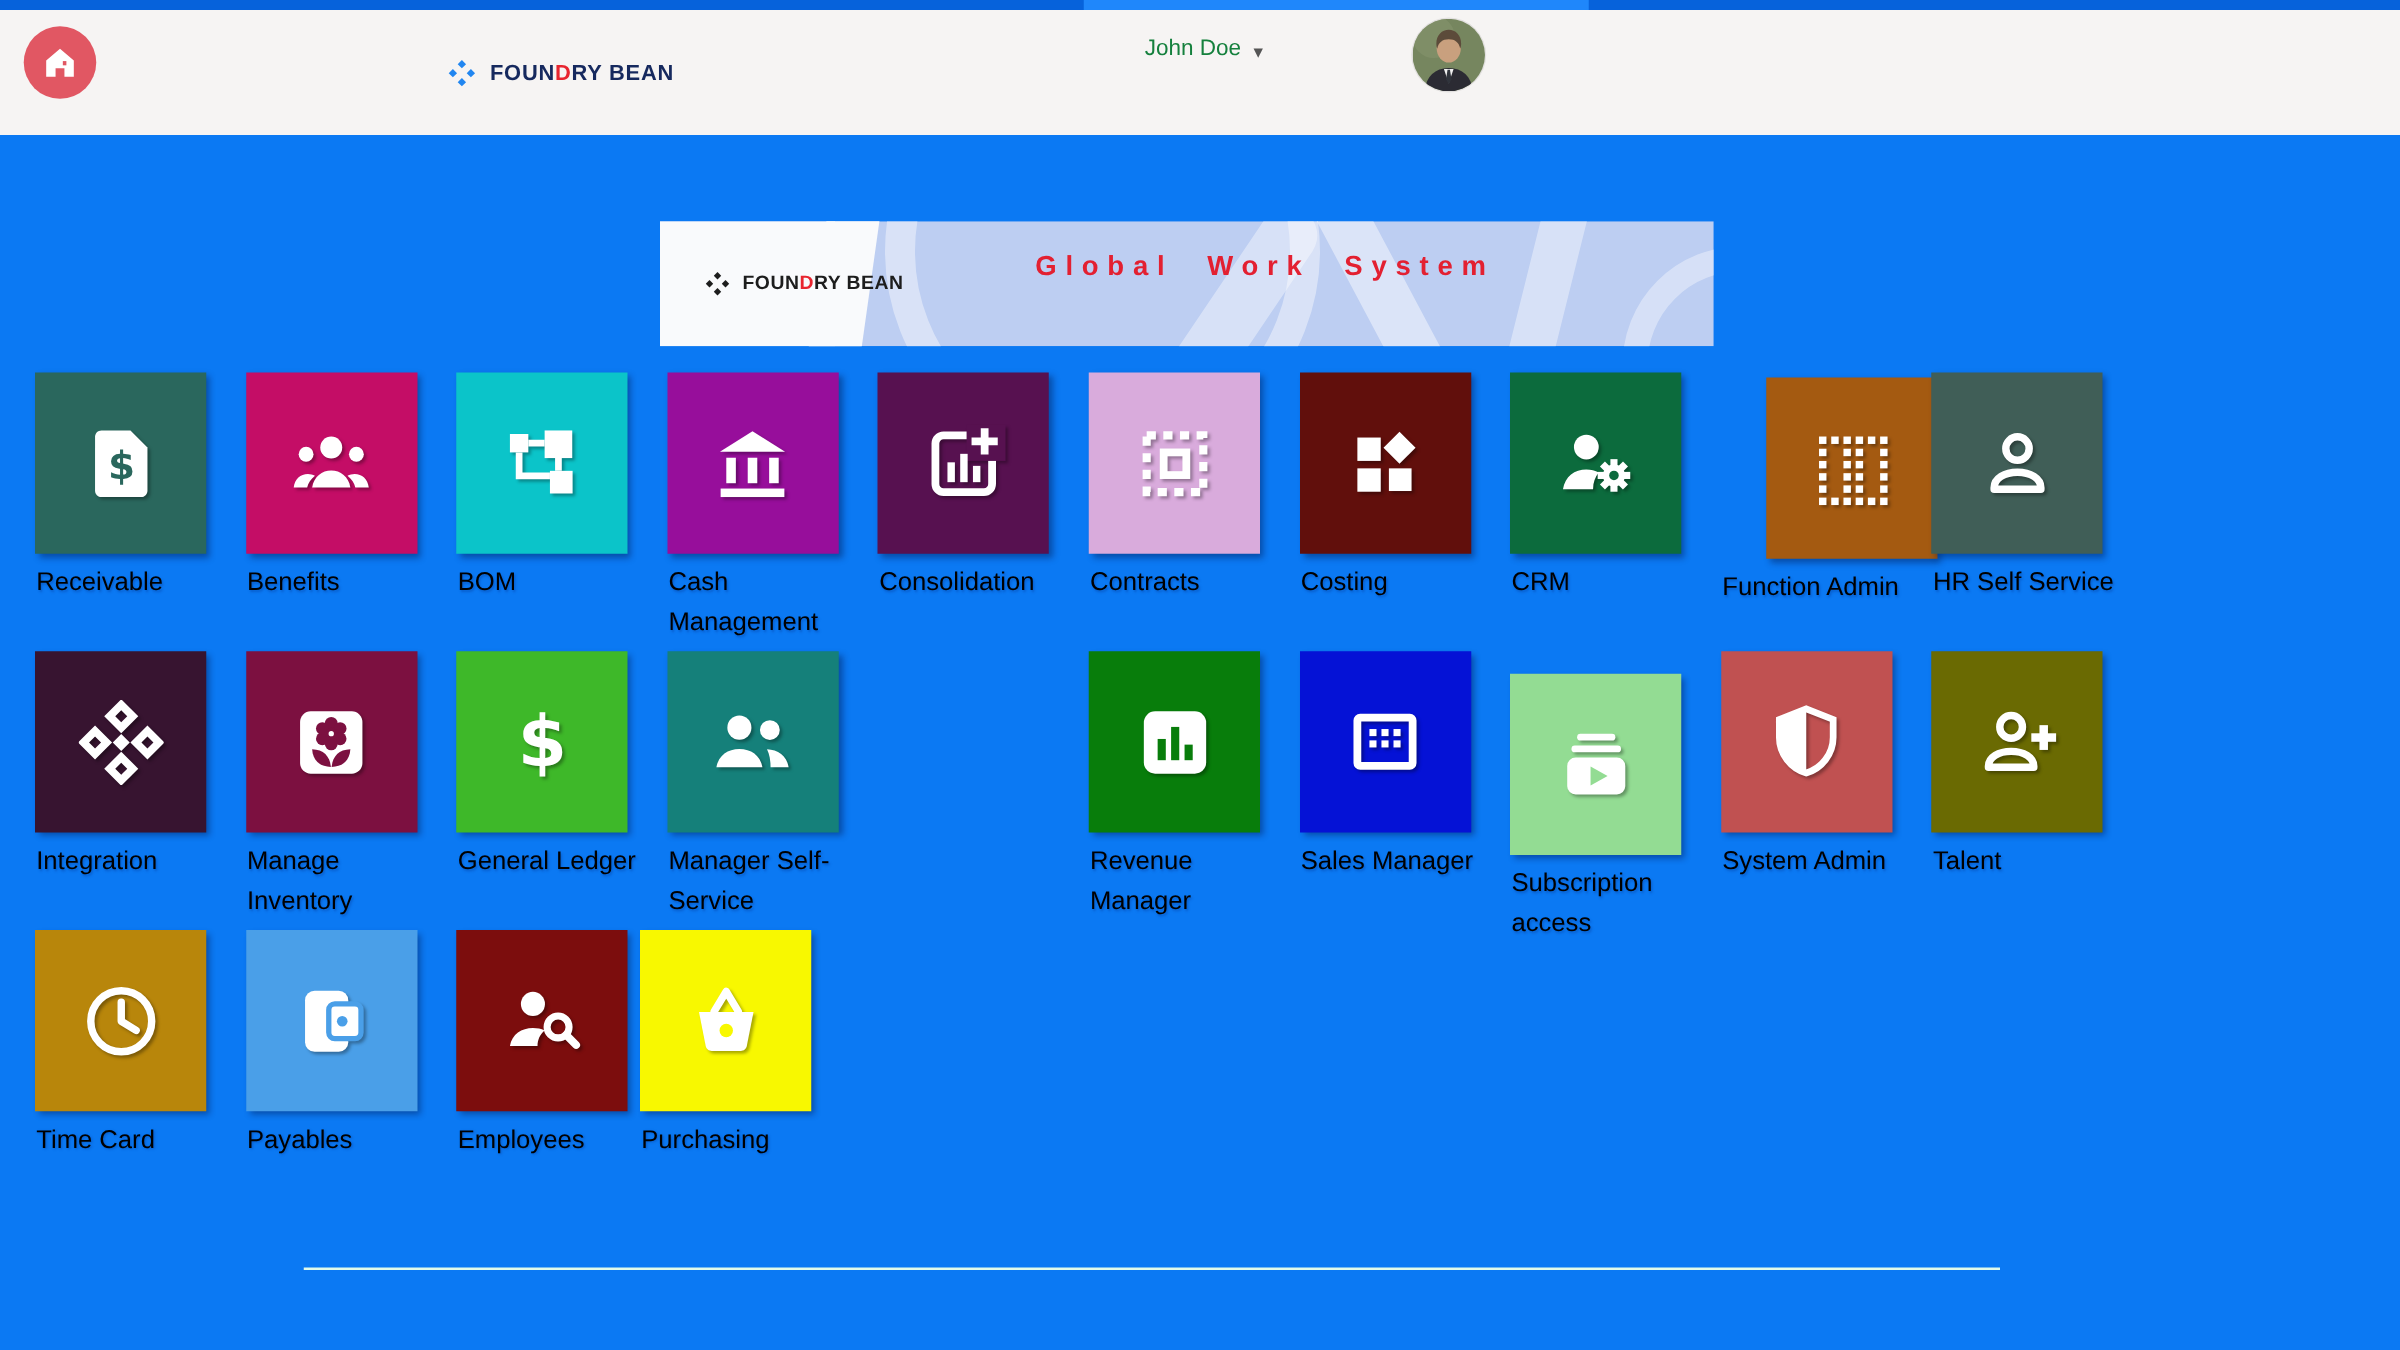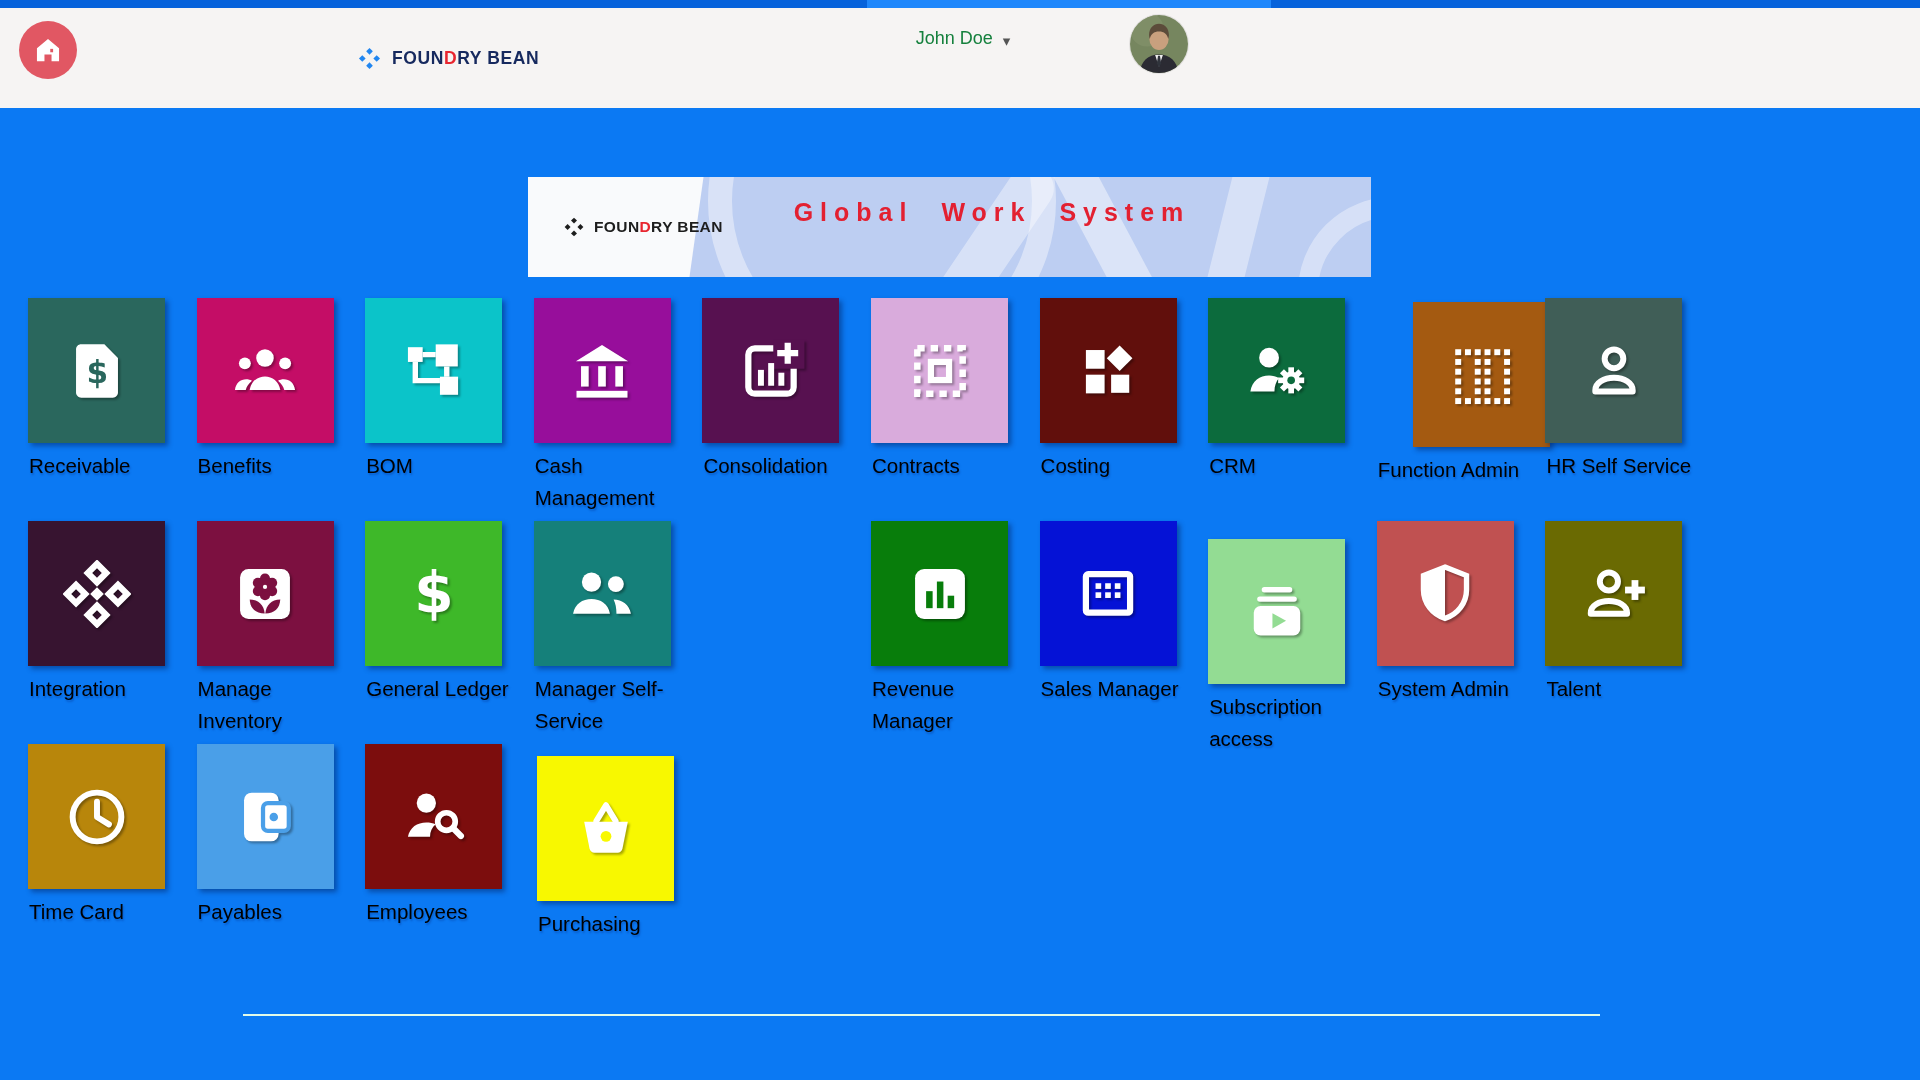--- a/index.html
+++ b/index.html
@@ -28,22 +28,22 @@
 
   
   #banner{position:absolute;left:528px;top:177px;width:843px;height:100px;overflow:hidden;}
   #banner-right{position:absolute;inset:0;}
   .sw{position:absolute;border-radius:50%;}
   #banner-left{position:absolute;left:0;top:0;width:140px;height:100px;}
   #banner-slant{position:absolute;left:126px;top:-8px;width:42px;height:120px;transform:rotate(8deg);}
   #banner-brand{position:absolute;left:34px;top:0;height:100px;display:flex;align-items:center;gap:8px;}
   #banner-brand svg{width:24px;height:24px;}
   .banner-brand-text{font-size:15.5px;font-weight:bold;letter-spacing:.4px;color:#1d1d1d;}
-  #banner-title{position:absolute;left:184px;top:0;width:560px;height:71px;display:flex;
-                align-items:center;justify-content:center;font-size:25px;font-weight:bold;
+  #banner-title{position:absolute;left:204px;top:0;width:560px;height:71px;display:flex;
+                align-items:center;justify-content:center;font-size:22px;font-weight:bold;
                 letter-spacing:7px;word-spacing:14px;}
 
   
   #grid{position:absolute;inset:0;}
   .tile-cell{position:absolute;width:168px;height:215px;cursor:pointer;}
   .tile{width:137px;height:145px;display:flex;align-items:center;justify-content:center;
         box-shadow:3px 3px 5px rgba(0,25,80,.45);}
   .tile-icon{width:68px;height:68px;filter:drop-shadow(2px 2.5px 1.2px rgba(0,0,0,.32));}
   .tile-label{position:absolute;top:152px;left:1px;width:158px;font-size:20.5px;line-height:32px;
               color:#000000;text-shadow:1px 1.5px 2px rgba(0,40,130,.35);}
@@ -398,21 +398,21 @@
         <div class="tile" style="background: rgb(124, 13, 13);">
           <svg class="tile-icon" viewBox="0 0 24 24" fill="#ffffff">
             <circle cx="9.3" cy="7.1" r="3.4"></circle>
             <path d="M2.8 19c.6-3.4 3.3-5.1 6.5-5.1 1.2 0 2.3.2 3.3.7-1.3 1.1-2 2.6-2 4.4z"></path>
             <circle cx="16.4" cy="13.6" r="3.1" fill="none" stroke="#fff" stroke-width="2"></circle>
             <path d="M18.7 15.9l2.8 2.8" stroke="#fff" stroke-width="2.2" stroke-linecap="round"></path>
           </svg>
         </div>
         <div class="tile-label">Employees</div>
       </div>
-      <div class="tile-cell" style="left: 537px; top: 744px; margin-top: 12px;">
+      <div class="tile-cell" style="left: 512px; top: 744px;">
         <div class="tile" style="background: rgb(248, 248, 0);">
           <svg class="tile-icon" viewBox="0 0 24 24" fill="#ffffff">
             <path d="M4.3 9.4h15.4l-1.9 9.6c-.16.8-.86 1.4-1.7 1.4H7.9c-.84 0-1.54-.6-1.7-1.4z"></path>
             <path d="M8.6 9.2L12 3.6l3.4 5.6" fill="none" stroke="#fff" stroke-width="2.1" stroke-linejoin="round" stroke-linecap="round"></path>
             <circle cx="12" cy="14.6" r="1.9" fill="#f8f800"></circle>
           </svg>
         </div>
         <div class="tile-label">Purchasing</div>
       </div>
     </div>

